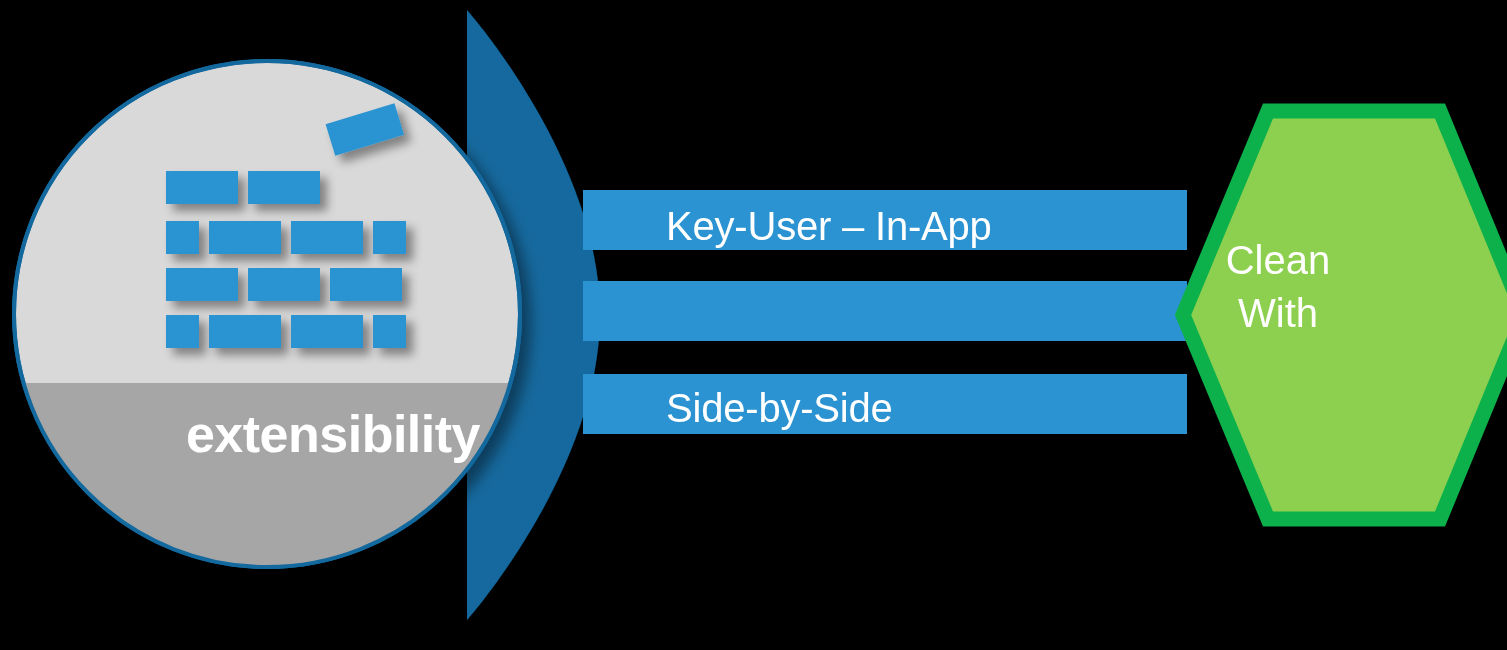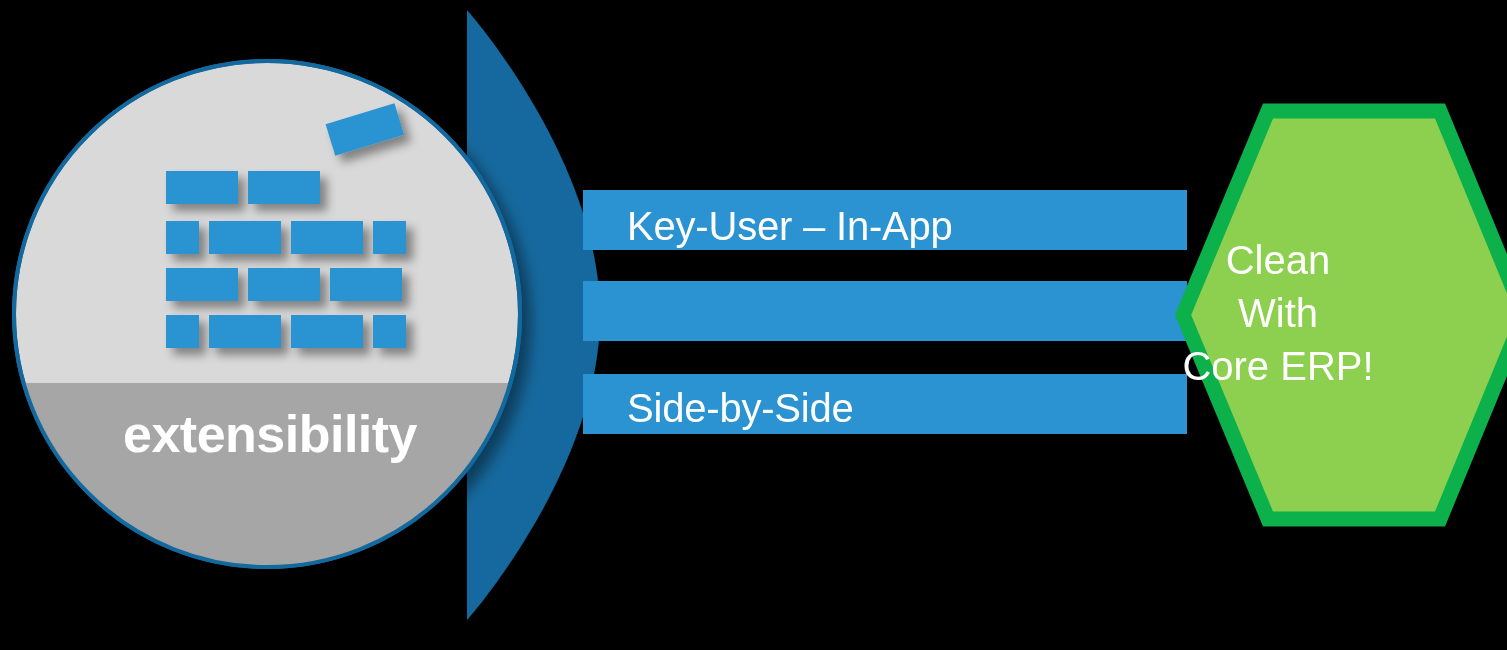--- a/index.html
+++ b/index.html
@@ -27,31 +27,32 @@
   }
   
   .bar-label {
     position: absolute;
     color: #ffffff;
     font-size: 40px;
     font-weight: 400;
     letter-spacing: -0.2px;
     white-space: nowrap;
     line-height: 1;
+    margin-left: 39px;
   }
   #bar-label-0 { left: 627px; top: 206px; }
   #bar-label-1 { left: 627px; top: 296px; }
   #bar-label-2 { left: 627px; top: 388px; }
 
   #circle-caption {
     position: absolute;
     left: 60px;
     top: 408px;
     width: 420px;
-    text-align: center;
+    text-align: right;
     color: #ffffff;
     font-size: 52px;
     font-weight: bold;
     letter-spacing: -0.5px;
     line-height: 1;
   }
 
   #hex-caption {
     position: absolute;
     left: 1128px;
@@ -130,16 +131,15 @@
   </svg>
 
   <div class="bar-label" id="bar-label-0">Key-User – In-App</div>
   <div class="bar-label" id="bar-label-2">Side-by-Side</div>
 
   <div id="circle-caption">extensibility</div>
 
   <div id="hex-caption">
     <span class="hex-line">Clean</span>
     <span class="hex-line">With</span>
-    <span class="hex-line">Core ERP!</span>
   </div>
 
 </div>
 
 </body></html>

